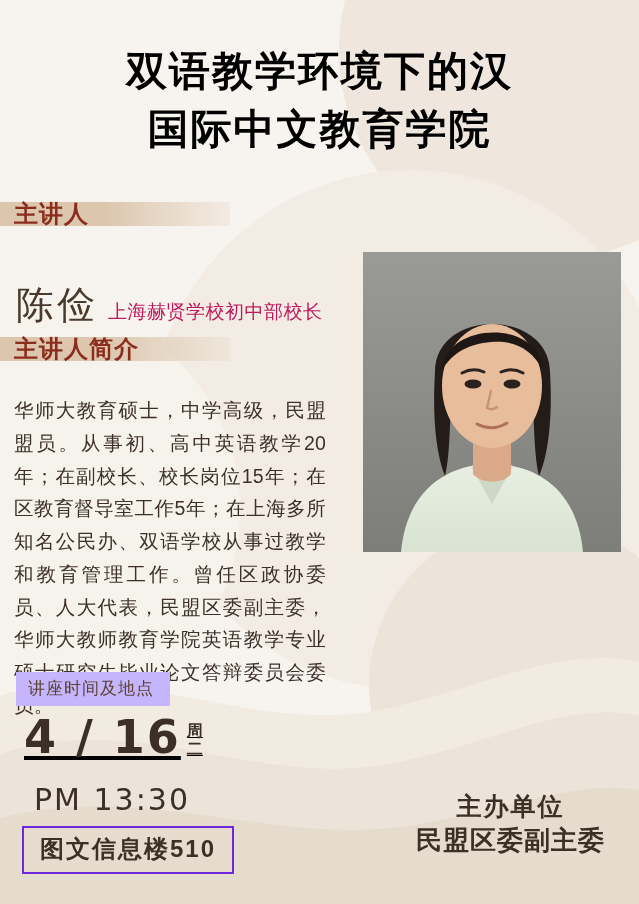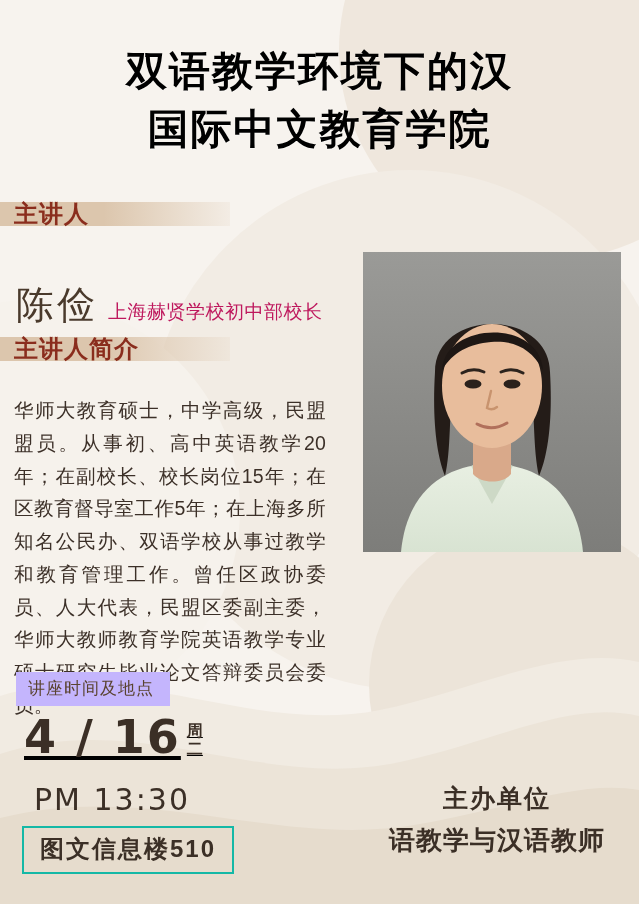--- a/index.html
+++ b/index.html
@@ -210,42 +210,42 @@
     color: #3b2f26;
     letter-spacing: 2px;
     z-index: 7;
     margin-left: 8px;
   }
   .venue {
     position: absolute;
     left: 22px;
     top: 826px;
     z-index: 7;
-    border: 2px solid #14b8a6;
+    border: 2px solid #6d28d9;
     color: #3b2f26;
     font-size: 24px;
     font-weight: bold;
     padding: 5px 16px 7px;
     letter-spacing: 2px;
   }
 
   
   .organizer {
     position: absolute;
     right: 34px;
     bottom: 46px;
     text-align: center;
     z-index: 7;
     color: #3b2f26;
   }
   .organizer .org-label {
     font-size: 25px;
     font-weight: bold;
     letter-spacing: 2px;
-    margin-bottom: 8px;
+    margin-bottom: 0;
   }
   .organizer .org-name {
     font-size: 26px;
     font-weight: bold;
     letter-spacing: 1px;
   }
 </style>
 </head>
 <body>
 
@@ -332,16 +332,16 @@
       <span>二</span>
     </span>
   </div>
 
   <div class="time-big">PM 13:30</div>
 
   <div class="venue">图文信息楼510</div>
 
   <div class="organizer">
     <div class="org-label">主办单位</div>
-    <div class="org-name">语教学与汉语教师</div>
+    <div class="org-name">民盟区委副主委</div>
   </div>
 
 </div>
 
 </body></html>

